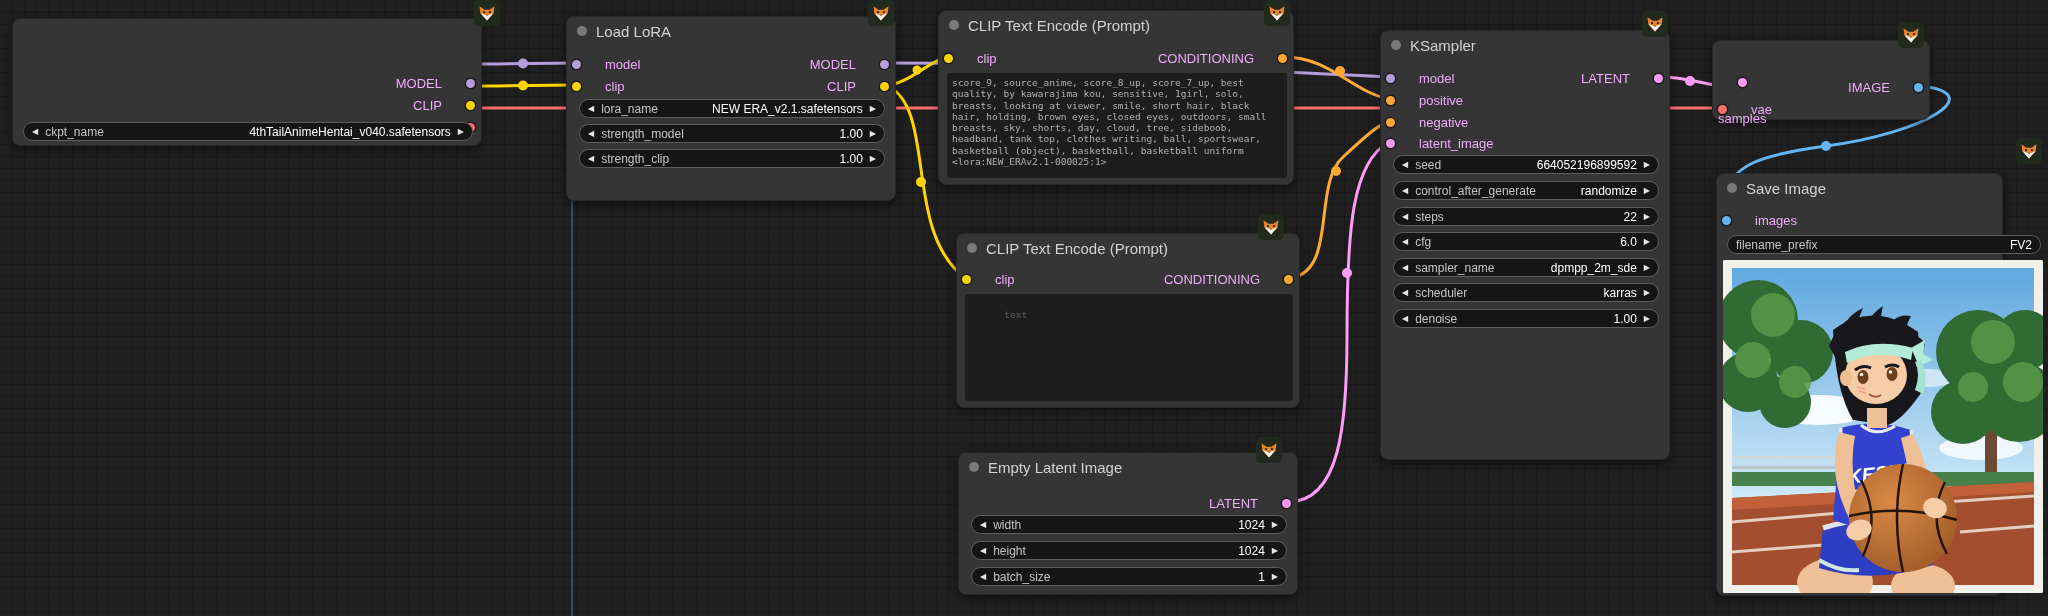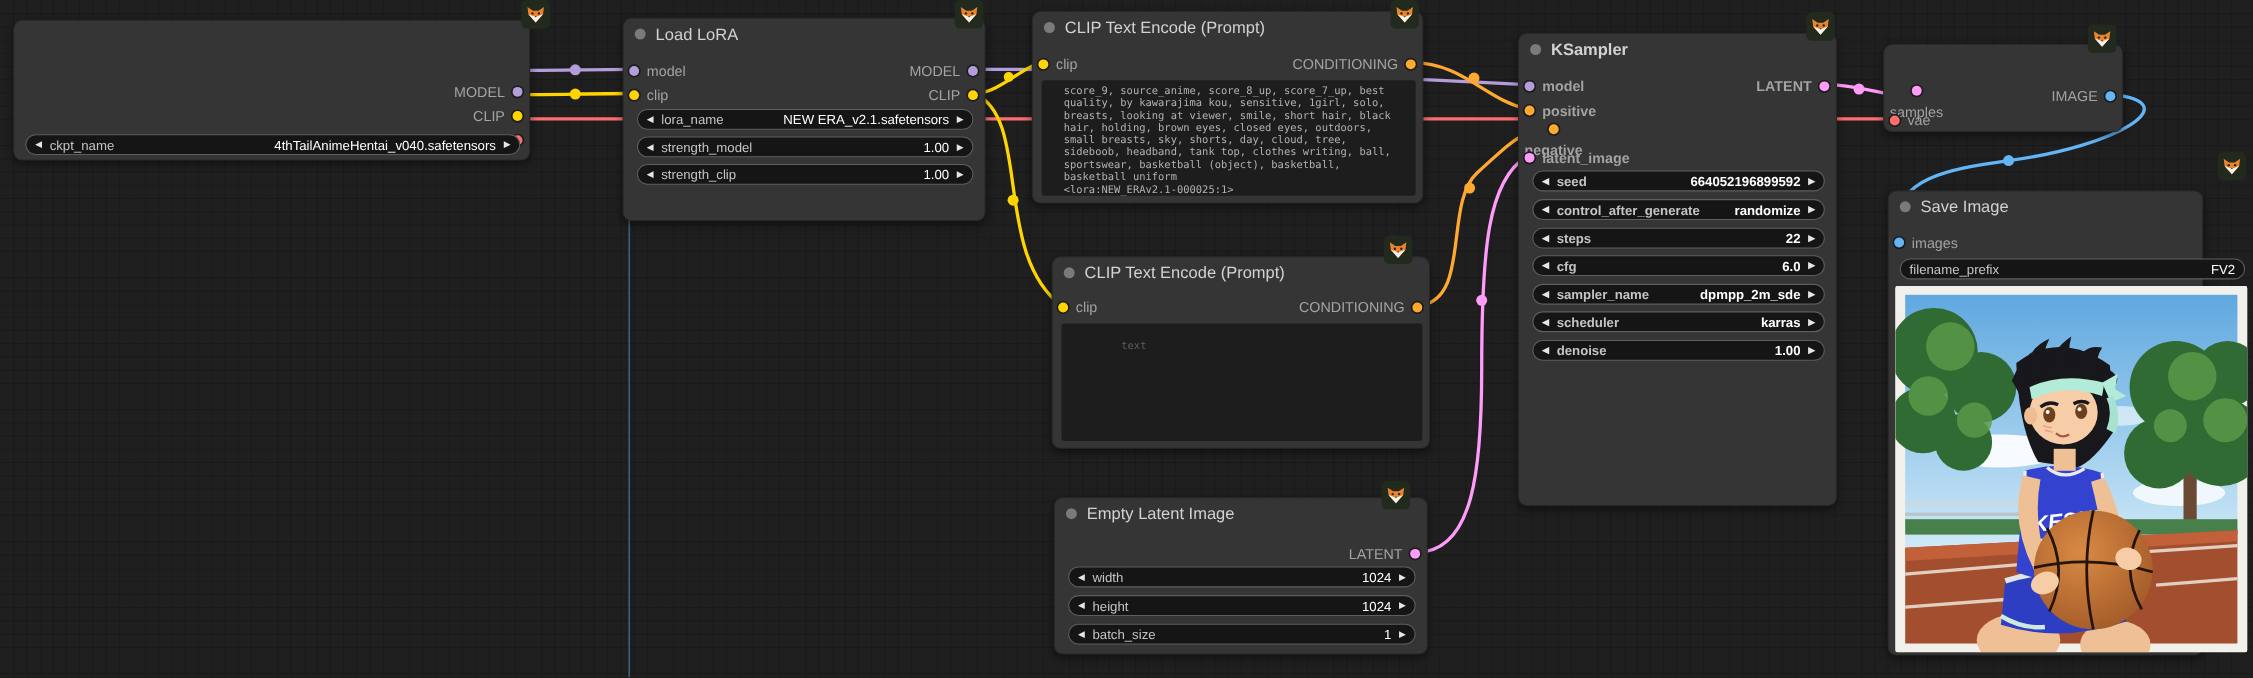--- a/index.html
+++ b/index.html
@@ -10,33 +10,33 @@
       linear-gradient(90deg, rgba(255,255,255,0.025) 1px, transparent 1px),
       linear-gradient(rgba(0,0,0,0.18) 1px, transparent 1px),
       linear-gradient(90deg, rgba(0,0,0,0.18) 1px, transparent 1px);
     background-size:120px 120px,120px 120px,12px 12px,12px 12px;}
   svg.wires{position:absolute;left:0;top:0;z-index:1;}
   .node{position:absolute;background:#353535;border:1px solid #282828;border-radius:8px;
     box-shadow:0 3px 8px rgba(0,0,0,0.45);z-index:2;box-sizing:border-box;}
   .ntitle{position:absolute;left:0;top:0;right:0;height:28px;display:flex;align-items:center;
     gap:9px;padding-left:10px;color:#d2d2d2;font-size:15px;white-space:nowrap;overflow:hidden;}
   .tdot{width:10px;height:10px;border-radius:50%;background:#7a7a7a;flex:none;}
-  .inrow,.outrow{position:absolute;display:flex;align-items:center;gap:7px;height:18px;
-    font-size:13px;color:#a3a3a3;white-space:nowrap;text-align:right;}
+  .inrow,.outrow{position:absolute;display:flex;align-items:center;gap:24px;height:18px;
+    font-size:13px;color:#f0abfc;white-space:nowrap;text-align:right;}
   .outrow{flex-direction:row;}
   .port{width:9px;height:9px;border-radius:50%;flex:none;box-shadow:0 0 0 1.5px #1c1c1c;}
   .pill{position:absolute;height:19px;background:#151515;border:1px solid #5e5e5e;border-radius:10px;
     display:flex;align-items:center;gap:7px;padding:0 8px;font-size:12px;color:#c5c5c5;
     box-sizing:border-box;white-space:nowrap;overflow:hidden;}
   .arr{font-size:8px;color:#e6e6e6;line-height:1;flex:none;}
   .wlab{flex:none;}
   .wval{margin-left:auto;color:#ffffff;}
   .ta{position:absolute;background:#1d1d1d;border-radius:3px;color:#b2b2b2;
     font-family:"DejaVu Sans Mono",monospace;font-size:9.5px;line-height:11.3px;
-    padding:4px 20px;box-sizing:border-box;white-space:pre-wrap;word-break:break-word;overflow:hidden;}
+    padding:4px 5px;box-sizing:border-box;white-space:pre-wrap;word-break:break-word;overflow:hidden;}
   .ph{color:#5d5d5d;}
   .badge{position:absolute;z-index:3;width:26px;height:26px;border-radius:5px;background:#212a1c;
     display:flex;align-items:center;justify-content:center;}
   .preview{position:absolute;border-radius:2px;overflow:hidden;background:#f2f0ea;}
   .preview svg{display:block;}
 </style>
 </head>
 <body>
 
 <div id="canvas">
@@ -186,34 +186,34 @@
       <span class="arr">▶</span>
     </div>
     <div class="pill" style="left:12px;top:114px;width:316px;">
       <span class="arr">◀</span>
       <span class="wlab">batch_size</span>
       <span class="wval">1</span>
       <span class="arr">▶</span>
     </div>
   </div>
 
-  <div class="node" style="left:1380px;top:30px;width:290px;height:430px;font-weight:bold;">
+  <div class="node" style="left:1380px;top:30px;width:290px;height:430px;">
     <div class="ntitle">
       <span class="tdot"></span>
       <span>KSampler</span>
     </div>
     <div class="inrow" style="top:38px;left:5px;">
       <span class="port" style="background:#B39DDB;"></span>
       <span>model</span>
     </div>
     <div class="inrow" style="top:60px;left:5px;">
       <span class="port" style="background:#FFA931;"></span>
       <span>positive</span>
     </div>
-    <div class="inrow" style="top:82px;left:5px;flex-direction:column;">
+    <div class="inrow" style="top:82px;left:5px;">
       <span class="port" style="background:#FFA931;"></span>
       <span>negative</span>
     </div>
     <div class="inrow" style="top:103px;left:5px;">
       <span class="port" style="background:#FF9CF9;"></span>
       <span>latent_image</span>
     </div>
     <div class="outrow" style="top:38px;right:6px;">
       <span>LATENT</span>
       <span class="port" style="background:#FF9CF9;"></span>

